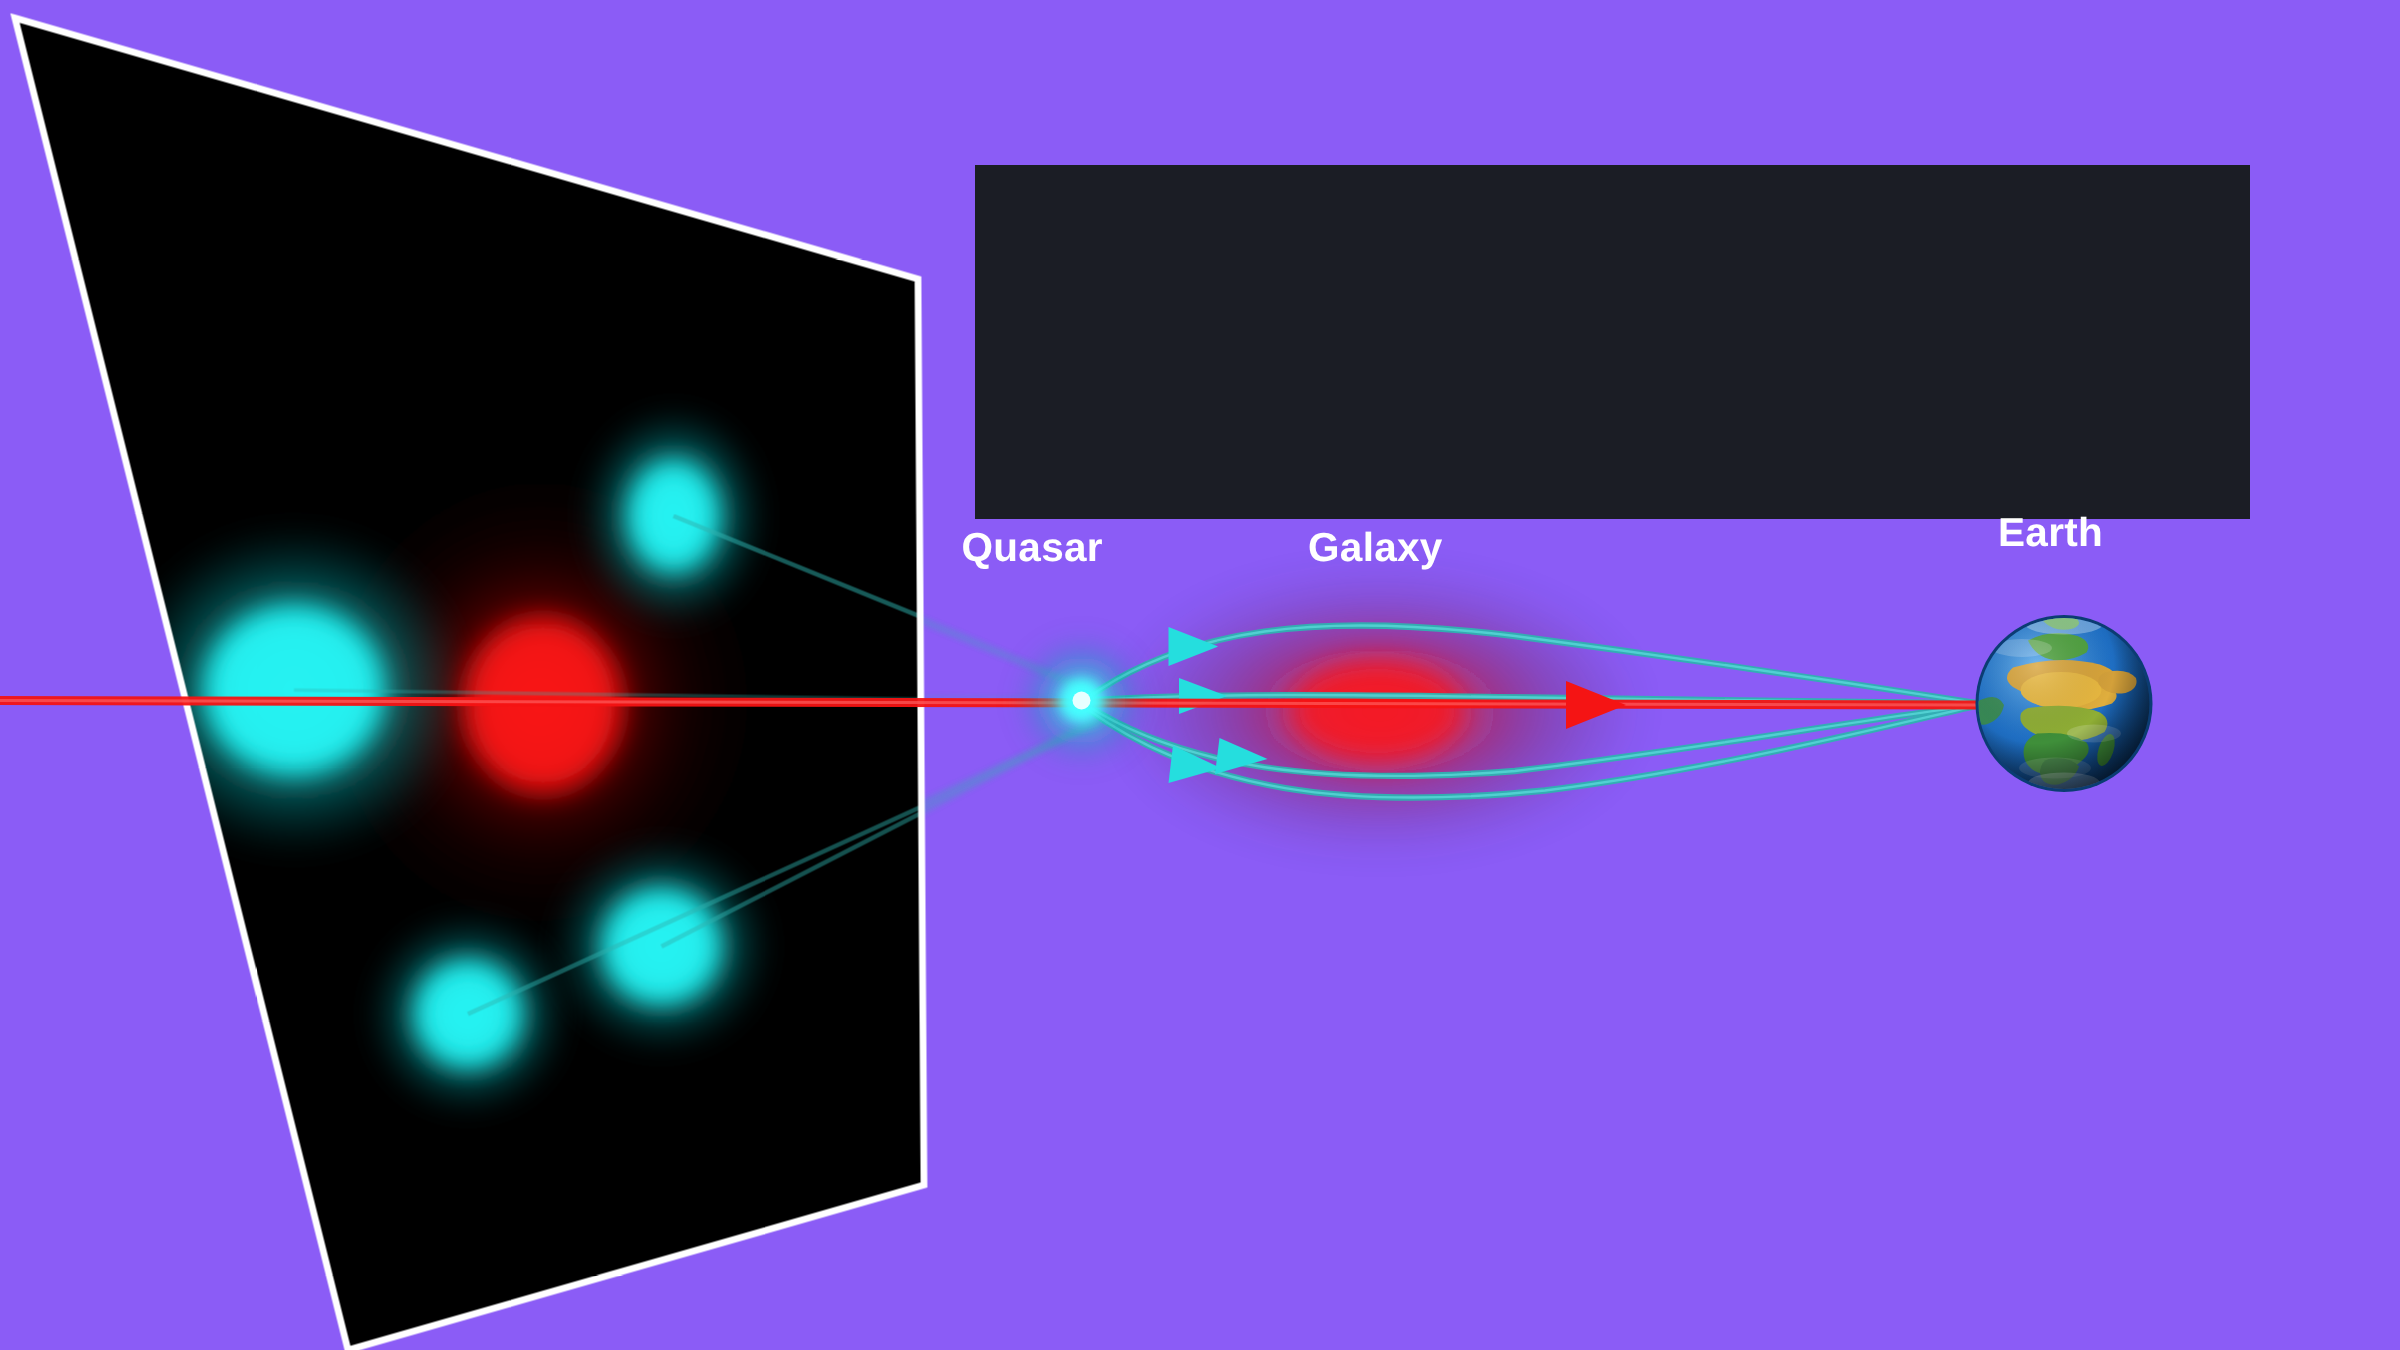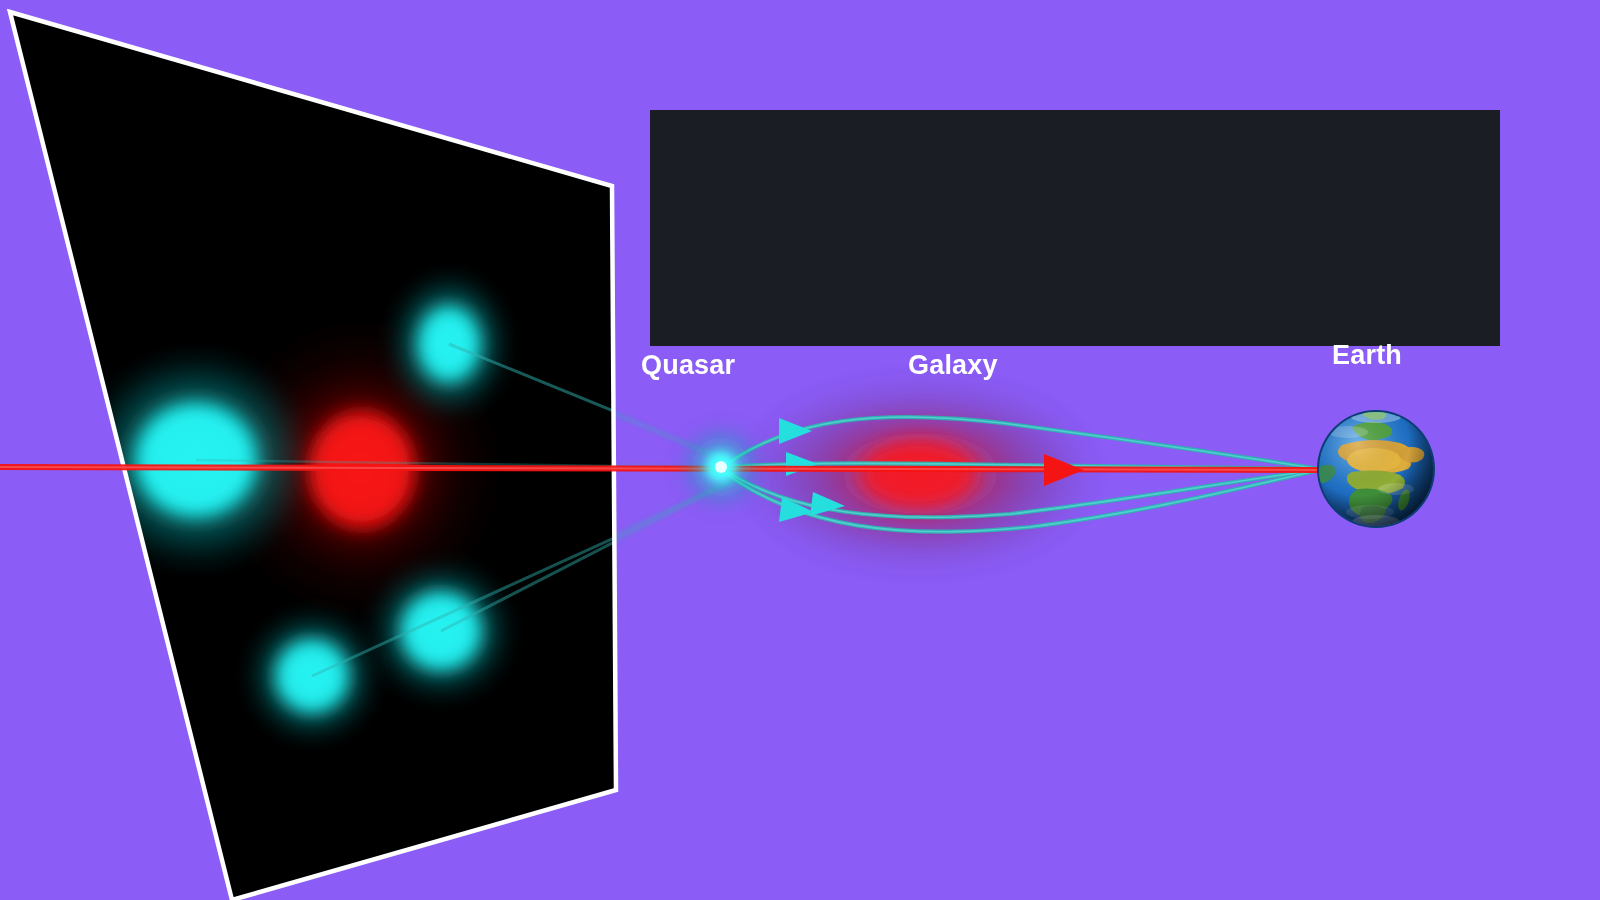--- a/index.html
+++ b/index.html
@@ -3,21 +3,21 @@
 <meta charset="utf-8">
 <style>
   html,body{margin:0;padding:0;background:#1e2028;}
   body{width:1600px;height:900px;overflow:hidden;
        font-family:"Liberation Sans","DejaVu Sans",sans-serif;}
   #stage{position:relative;width:1600px;height:900px;background:#8b5cf6;overflow:hidden;padding-left:39px;}
   #scene{position:absolute;inset:0;width:1600px;height:900px;}
   .lbl{position:absolute;color:#ffffff;font-weight:bold;font-size:27px;
        letter-spacing:.2px;white-space:nowrap;}
   #lbl-quasar{left:641px;top:350px;}
-  #lbl-galaxy{left:908px;top:350px;}
+  #lbl-galaxy{left:872px;top:350px;}
   #lbl-earth{left:1332px;top:340px;}
 </style>
 </head>
 <body>
 
 <div id="stage">
 
   <svg id="scene" viewBox="0 0 1600 900">
     <defs>
       <radialGradient id="g-cyan">

